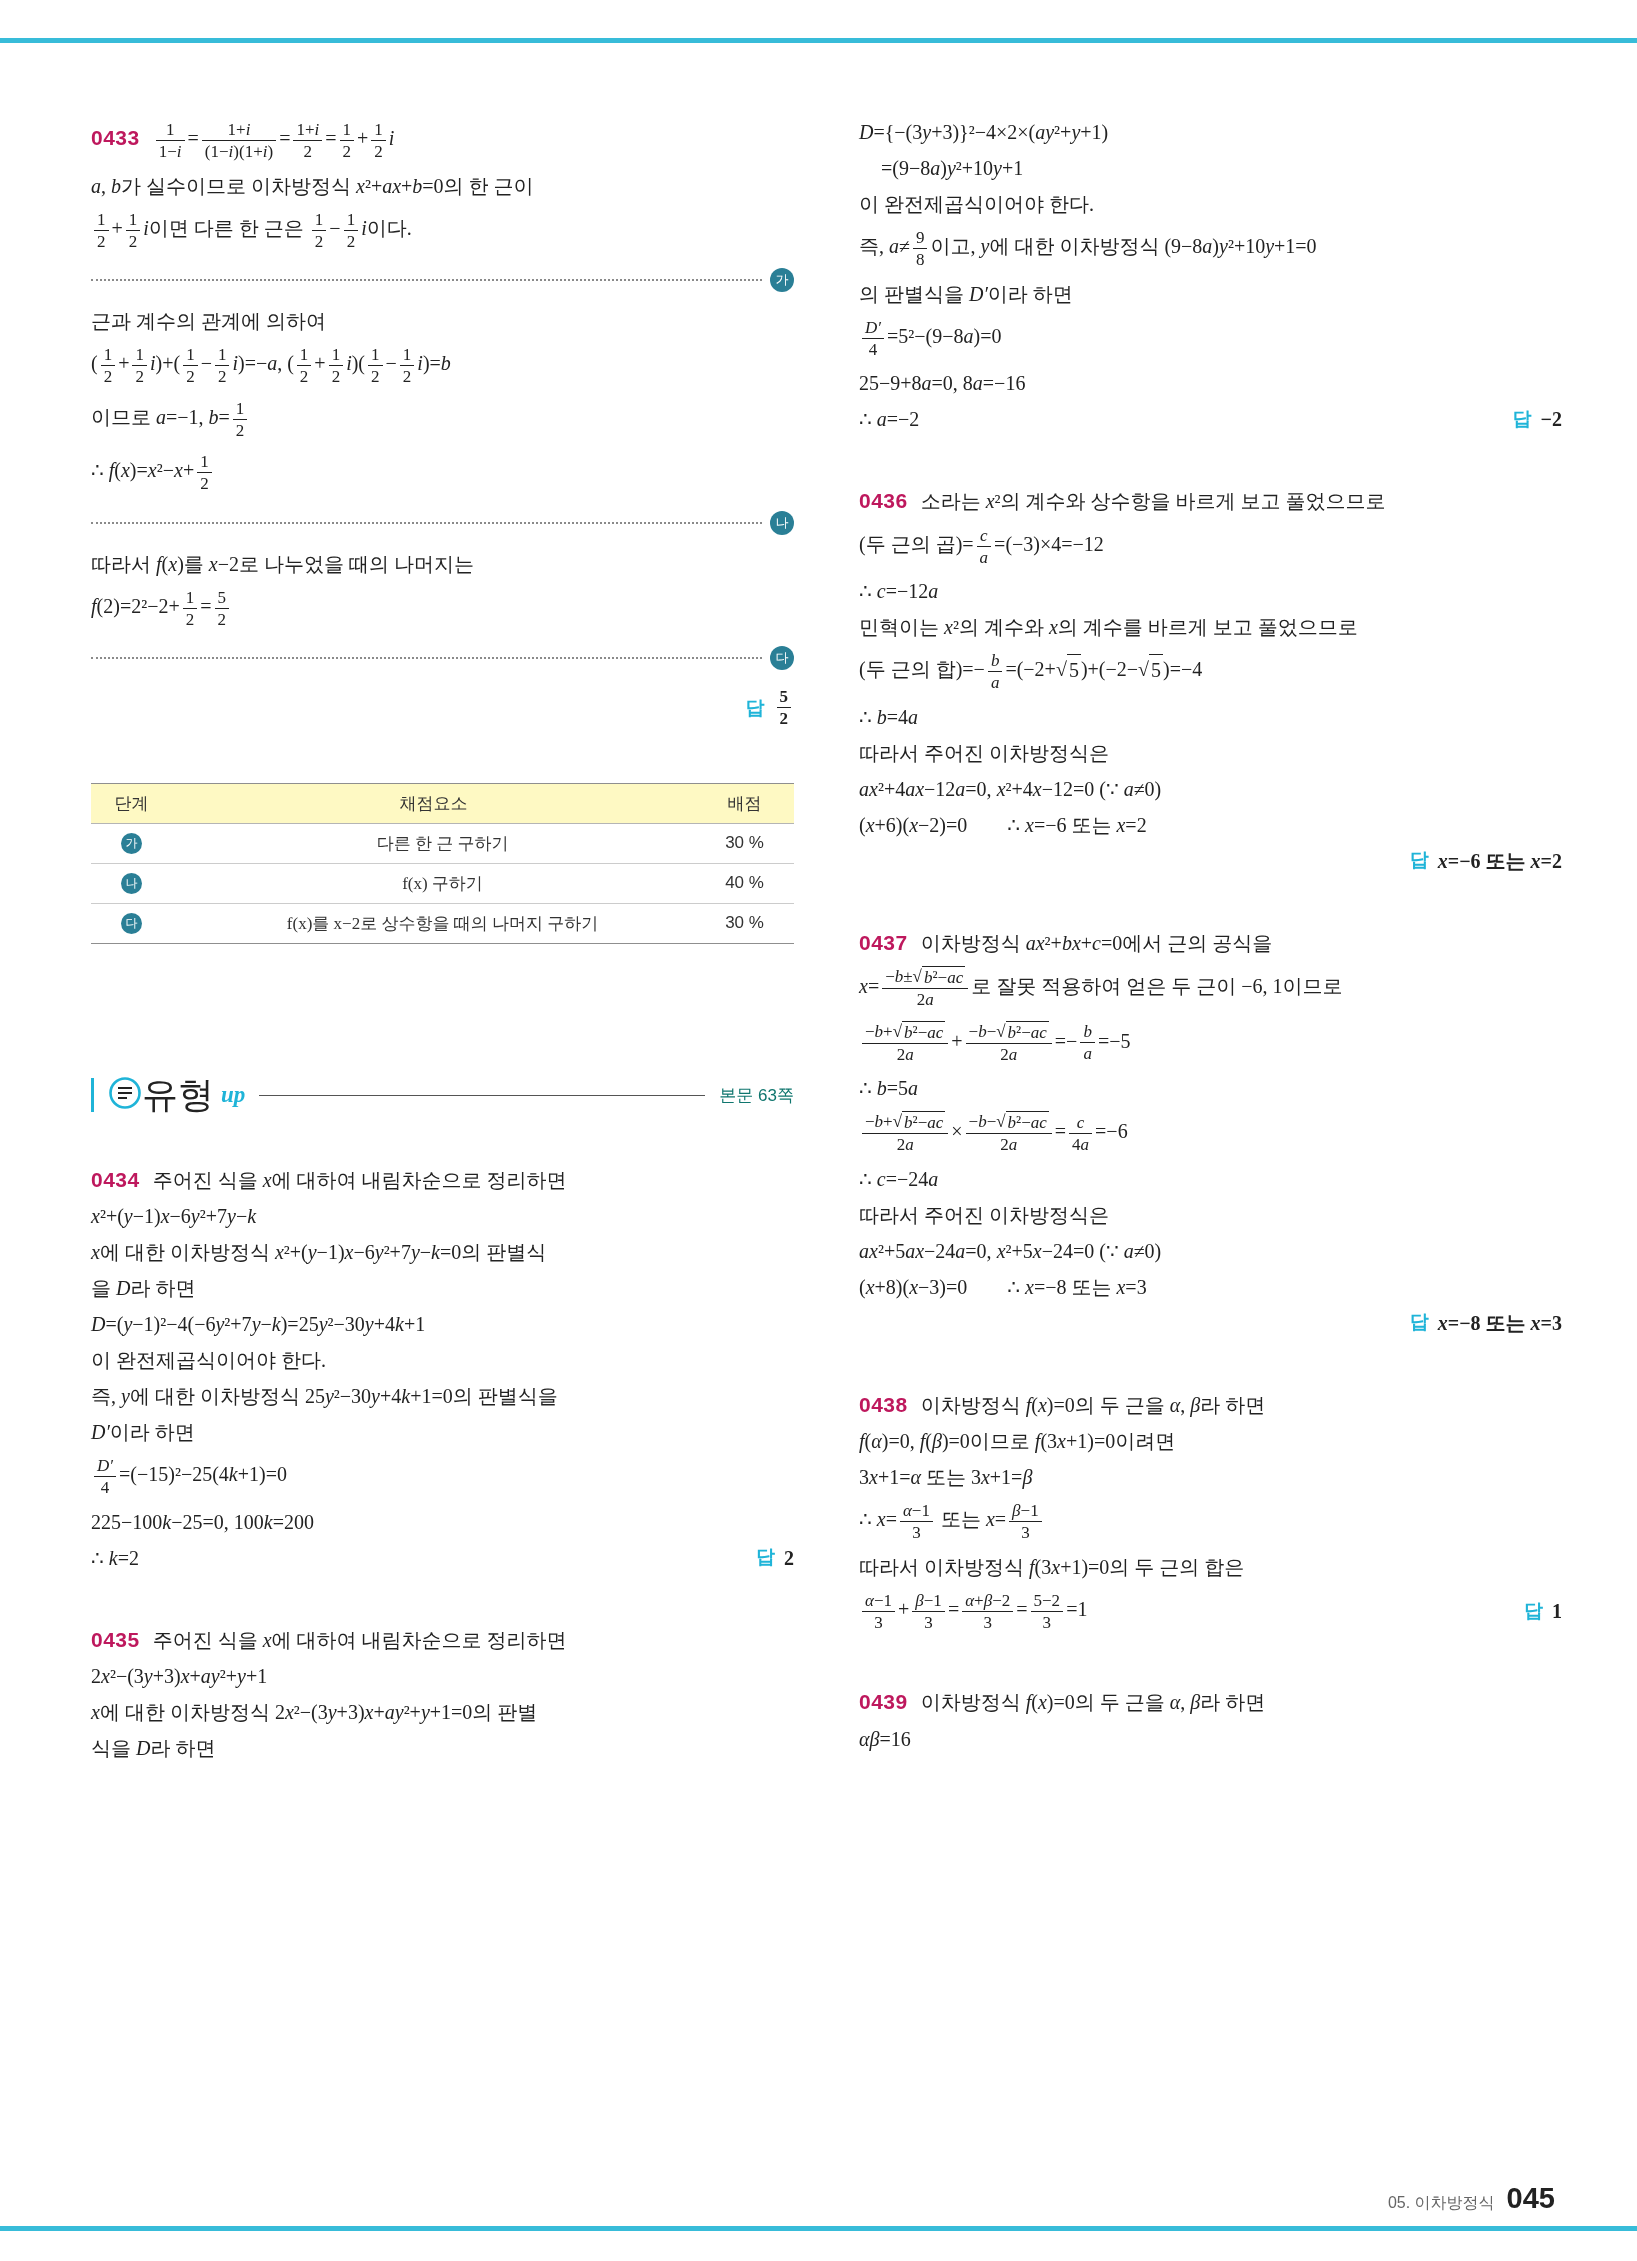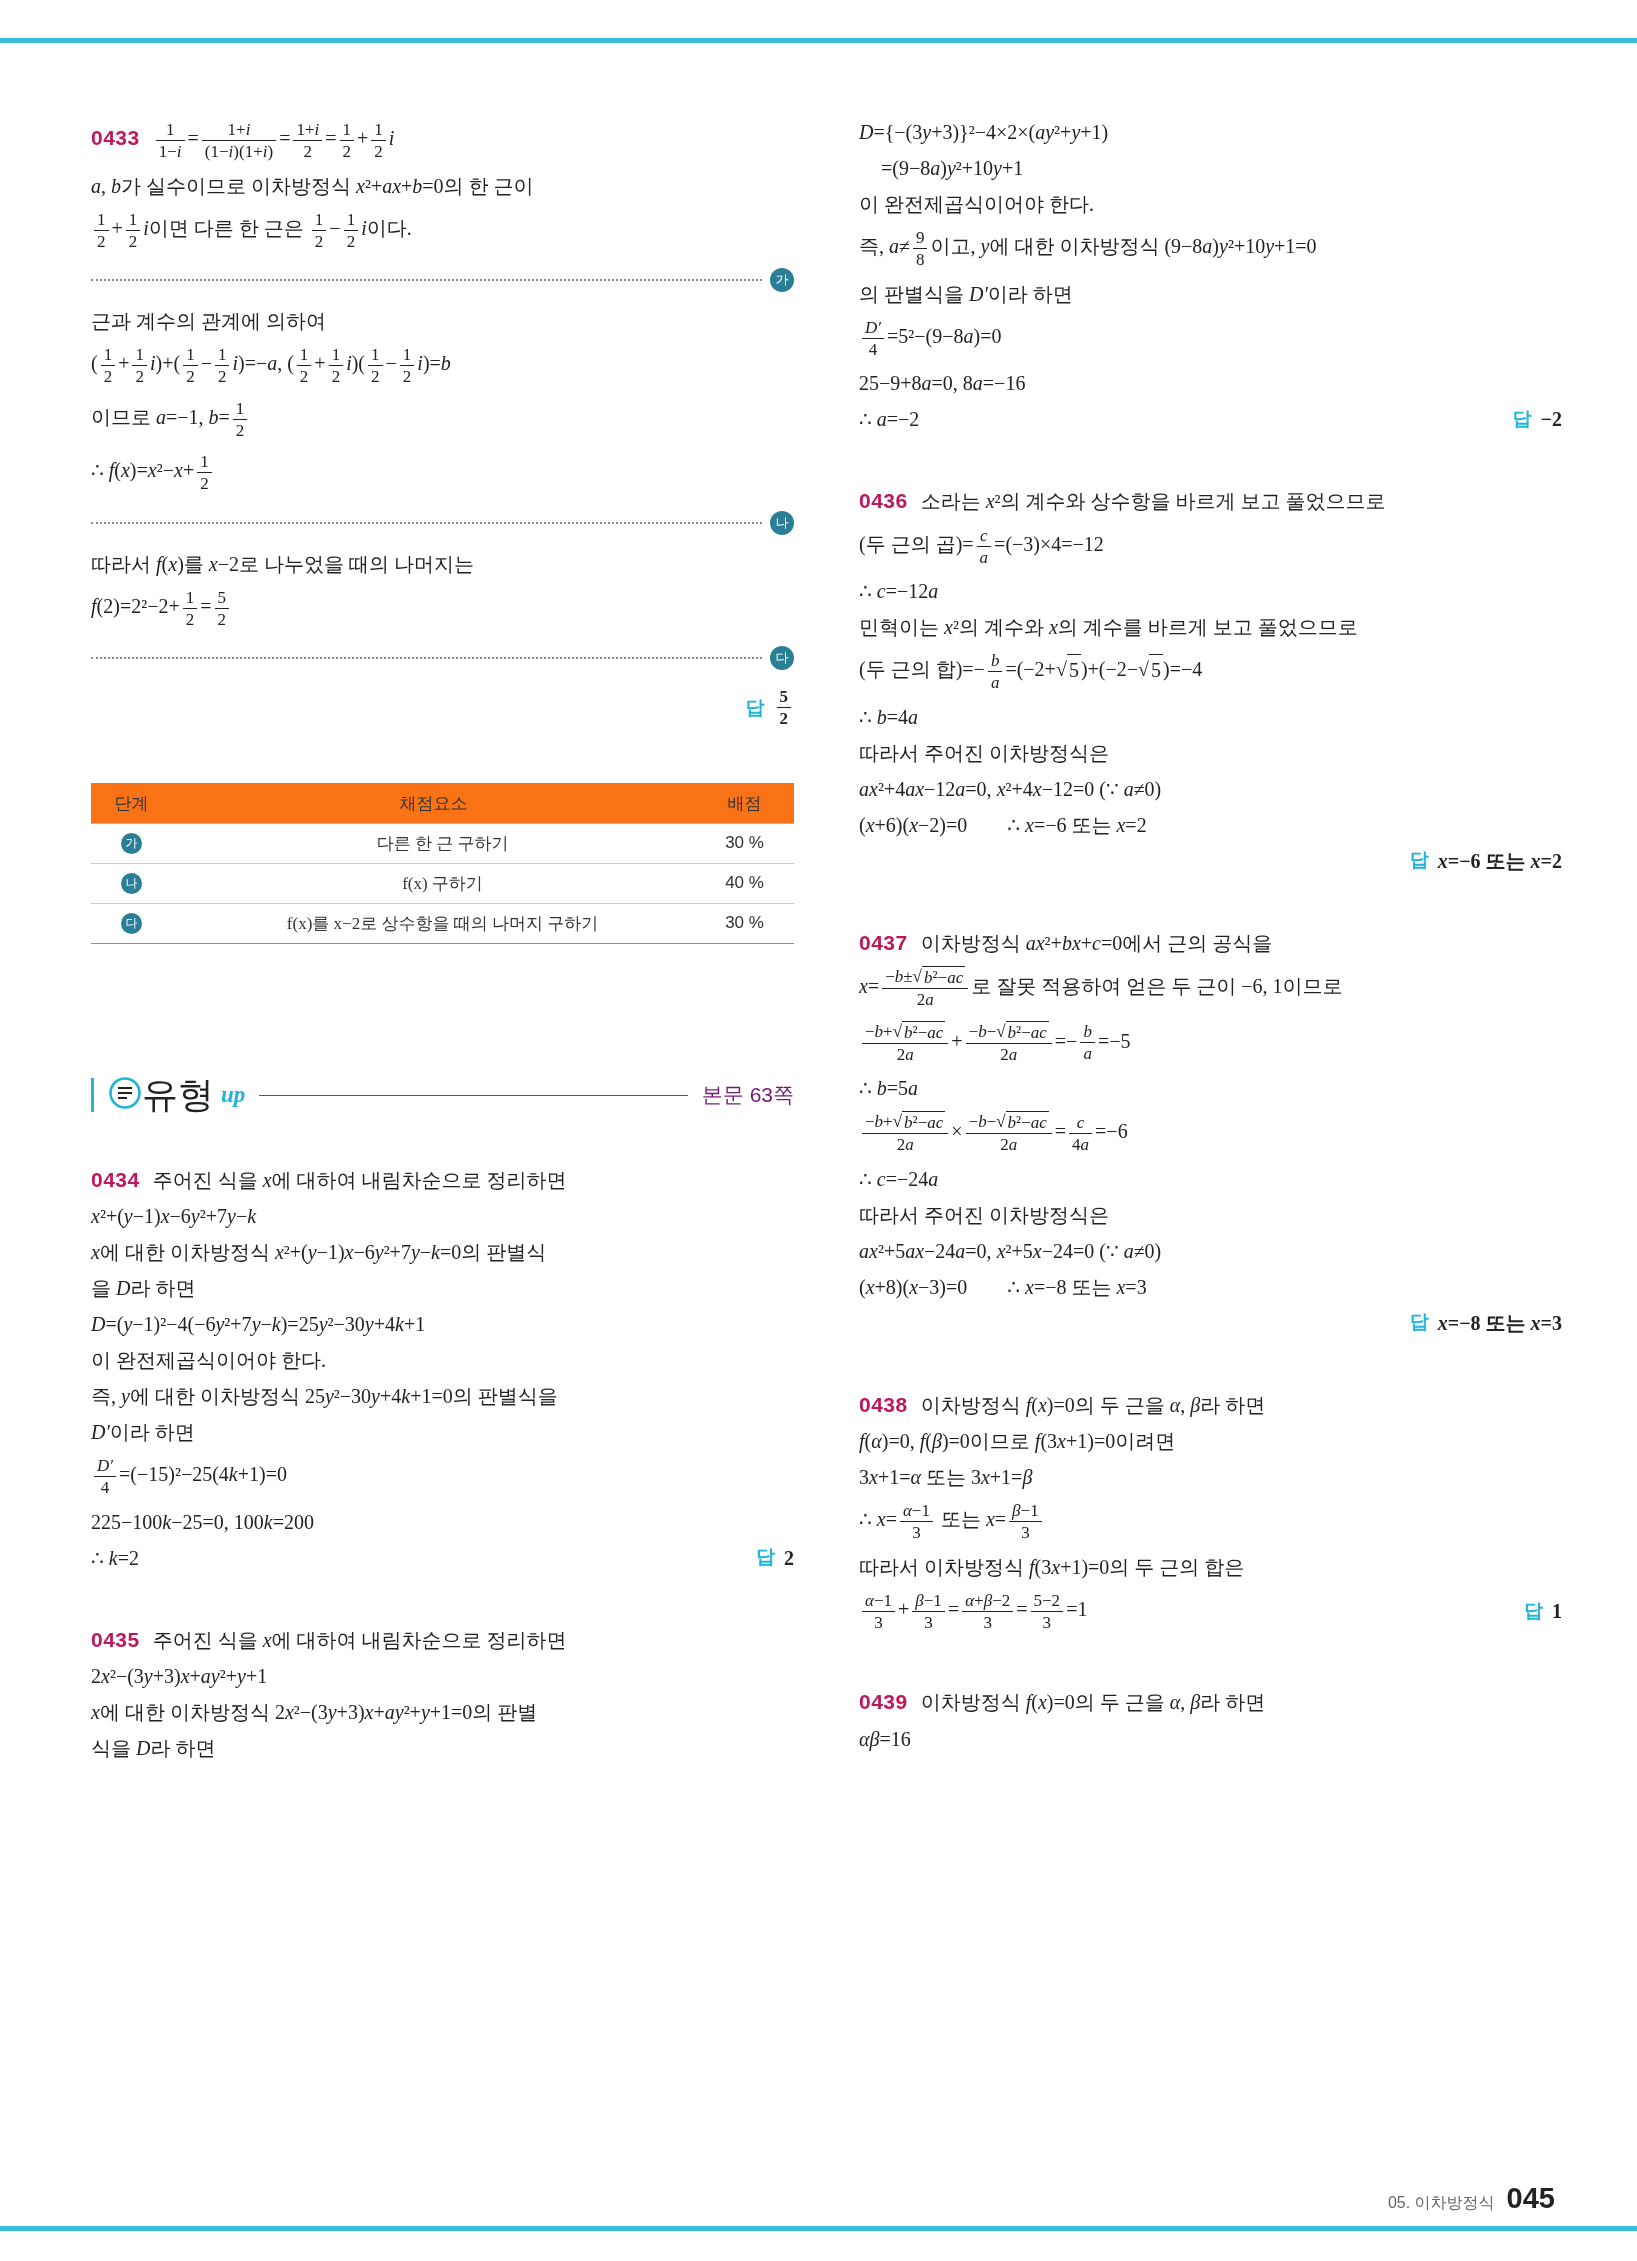--- a/index.html
+++ b/index.html
@@ -39,35 +39,35 @@
     margin-left:8px;font-family:"Liberation Sans",sans-serif;flex:0 0 auto;
   }
   .ans{display:inline-flex;align-items:center;gap:9px;font-weight:bold;white-space:nowrap;}
   .ans-label{color:#1fb4d8;font-family:"Liberation Sans",sans-serif;font-weight:bold;font-size:19px;}
   .ans-val{font-weight:bold;}
   .gtable{
     width:100%;border-collapse:collapse;margin-top:28px;
     font-size:17px;font-family:"Liberation Sans",sans-serif;color:#333;
   }
   .gtable th{
-    background:#f97316;border-top:1.6px solid #8f8f8f;border-bottom:1px solid #b5b5b5;
+    background:#fef9c3;border-top:1.6px solid #8f8f8f;border-bottom:1px solid #b5b5b5;
     padding:8px 6px;font-weight:normal;text-align:center;
   }
   .gtable td{border-bottom:1px solid #cccccc;padding:8px 6px;}
   .gtable tr:last-child td{border-bottom:1.6px solid #8f8f8f;}
   .gtable th:first-child,.gtable td:first-child{width:69px;text-align:center;}
   .gtable th:last-child,.gtable td:last-child{width:87px;text-align:center;}
   .gtable td:nth-child(2){text-align:center;padding-left:24px;font-family:"Liberation Serif",serif;margin-top:28px;}
   .gtable td .badge{margin:0 auto;width:21px;height:21px;font-size:12px;}
   .section-header{display:flex;align-items:center;margin-top:127px;margin-bottom:44px;}
   .sh-corner{width:8px;height:34px;border-left:3px solid #1fb4d8;margin-right:6px;}
   .sh-title{font-size:36px;font-weight:normal;color:#222;font-family:"Liberation Sans",sans-serif;}
   .sh-accent{font-size:23px;color:#1fb4d8;font-style:italic;font-weight:bold;margin-left:7px;}
   .sh-line{flex:1;border-top:1.2px solid #555;margin:0 14px;}
-  .sh-ref{font-size:21px;color:#701a75;font-family:"Liberation Sans",sans-serif;}
+  .sh-ref{font-size:17px;color:#0f766e;font-family:"Liberation Sans",sans-serif;}
   .footer{position:absolute;right:83px;bottom:46px;display:flex;align-items:baseline;gap:12px;}
   .footer-chapter{font-size:16px;color:#666;font-family:"Liberation Sans",sans-serif;}
   .footer-page{font-size:29px;font-weight:bold;color:#222;font-family:Liberation Sans, sans-serif;}
 </style>
 </head>
 <body>
 
 <div class="page">
   <div class="rule top"></div>
 

